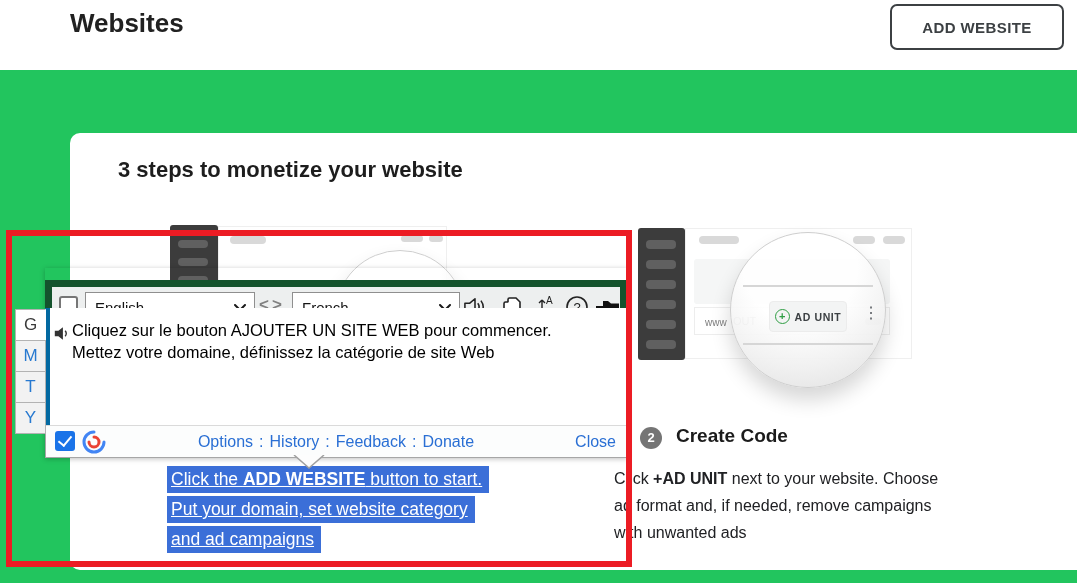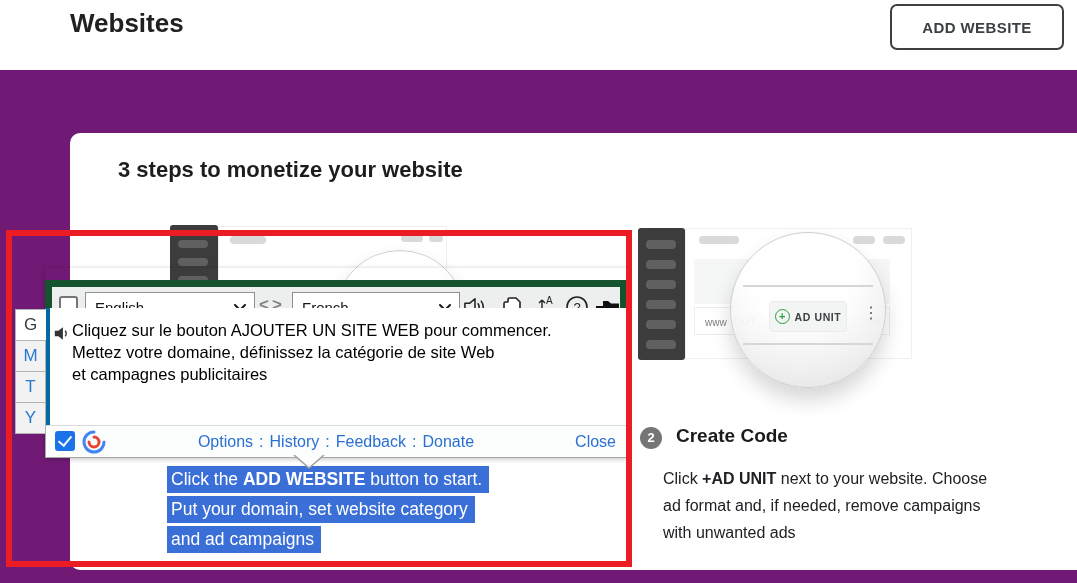--- a/index.html
+++ b/index.html
@@ -1,17 +1,17 @@
 <!DOCTYPE html>
 <html><head>
 <meta charset="utf-8">
 <style>
   * { box-sizing: border-box; margin: 0; padding: 0; }
   body { background:#f1f1f2; font-family:"Liberation Sans", sans-serif; }
-  .screen { position:relative; width:1077px; height:583px; background:#701a75; overflow:hidden; }
+  .screen { position:relative; width:1077px; height:583px; background:#22c55e; overflow:hidden; }
 
   
   .topbar { position:absolute; left:0; top:0; width:1077px; height:70px; background:#ffffff; }
   .page-title { position:absolute; left:70px; top:8px; font-size:26px; font-weight:700; color:#212121; }
   .addw { position:absolute; left:890px; top:4px; width:174px; height:46px; background:#fff;
           border:2px solid #3c4043; border-radius:7px; font-family:inherit;
           font-size:15px; font-weight:700; color:#3c4043; letter-spacing:.4px; cursor:pointer; }
 
   
   .card { position:absolute; left:70px; top:133px; width:1007px; height:437px; background:#fff; border-radius:10px 0 0 10px; }
@@ -68,21 +68,21 @@
   .flinks { position:absolute; left:0; right:0; top:7px; text-align:center; font-size:16px; color:#2a6fd4; }
   .flinks a { color:#2a6fd4; text-decoration:none; cursor:pointer; }
   .fsep { margin:0 6px; }
   .close-link { position:absolute; right:10px; top:7px; font-size:16px; color:#2a6fd4; text-decoration:none; cursor:pointer; }
 
   .caret { position:absolute; left:292px; top:455px; z-index:12; }
 
   
   .selection { position:absolute; left:167px; top:466px; z-index:9; }
   .sel-line { display:table; background:#3b6fd8; color:#fff; font-size:17.5px; line-height:23px;
-              padding:2px 7px 2px 4px; margin-bottom:3px; white-space:pre; }
+              padding:2px 7px 2px 4px; margin-bottom:3px; white-space:pre;text-decoration:underline; }
 
   
   .red-rect { position:absolute; left:6px; top:230px; width:626px; height:337px;
               border:6px solid #ec1c24; z-index:50; pointer-events:none; }
 </style>
 </head>
 <body>
 
 <div class="screen">
 
@@ -134,21 +134,21 @@
         <div class="adunit">
           <span class="plus-circle">+</span>
           <span class="adunit-label">AD UNIT</span>
         </div>
         <span class="dots">⋮</span>
       </div>
     </div>
 
     <span class="step-badge" style="left:570px;top:294px;">2</span>
     <h3 class="step-title" style="left:606px;top:292px;">Create Code</h3>
-    <p class="step-para" style="left:593px;top:332px;"><span>Click </span><b>+AD UNIT</b><span> next to your website. Choose</span><br><span>ad format and, if needed, remove campaigns</span><br><span>with unwanted ads</span></p>
+    <p class="step-para" style="left:544px;top:332px;"><span>Click </span><b>+AD UNIT</b><span> next to your website. Choose</span><br><span>ad format and, if needed, remove campaigns</span><br><span>with unwanted ads</span></p>
   </div>
 
   <div class="popup">
     <div class="pheader">
       <span class="cbx" style="left:7px;top:9px;"></span>
       <div class="lang-select" style="left:33px;top:5px;width:170px;">
         <span>English</span>
         <svg width="12" height="8" viewBox="0 0 12 8">
             <path d="M1 1 L6 6 L11 1" fill="none" stroke="#1a1a1a" stroke-width="2" stroke-linecap="round"></path>
           </svg>
@@ -194,21 +194,21 @@
       </span>
     </div>
 
     <div class="pbody">
       <span class="listen">
         <svg width="18" height="17" viewBox="0 0 20 18">
             <path d="M2 6 H6 L11 2 V16 L6 12 H2 Z" fill="#333"></path>
             <path d="M13.5 6 q2.5 3 0 6" stroke="#333" fill="none" stroke-width="1.5"></path>
           </svg>
       </span>
-      <p class="trans-text"><span>Cliquez sur le bouton AJOUTER UN SITE WEB pour commencer.</span><br><span>Mettez votre domaine, définissez la catégorie de site Web</span><br><span>et campagnes publicitaires</span></p>
+      <p class="trans-text"><span>Cliquez sur le bouton AJOUTER UN SITE WEB pour commencer.</span><br><span>Mettez votre domaine, définissez la catégorie de site Web</span><br></p>
     </div>
 
     <div class="pfooter">
       <span class="cbx-checked" style="left:9px;top:5px;"></span>
       <span style="position:absolute;left:35px;top:3px;">
         <svg width="26" height="26" viewBox="0 0 26 26">
             <path d="M13 3 A10 10 0 1 0 23 13" fill="none" stroke="#4285f4" stroke-width="3" stroke-linecap="round"></path>
             <path d="M13 8 A5 5 0 1 1 8 13" fill="none" stroke="#ea4335" stroke-width="3" stroke-linecap="round"></path>
           </svg>
       </span>

